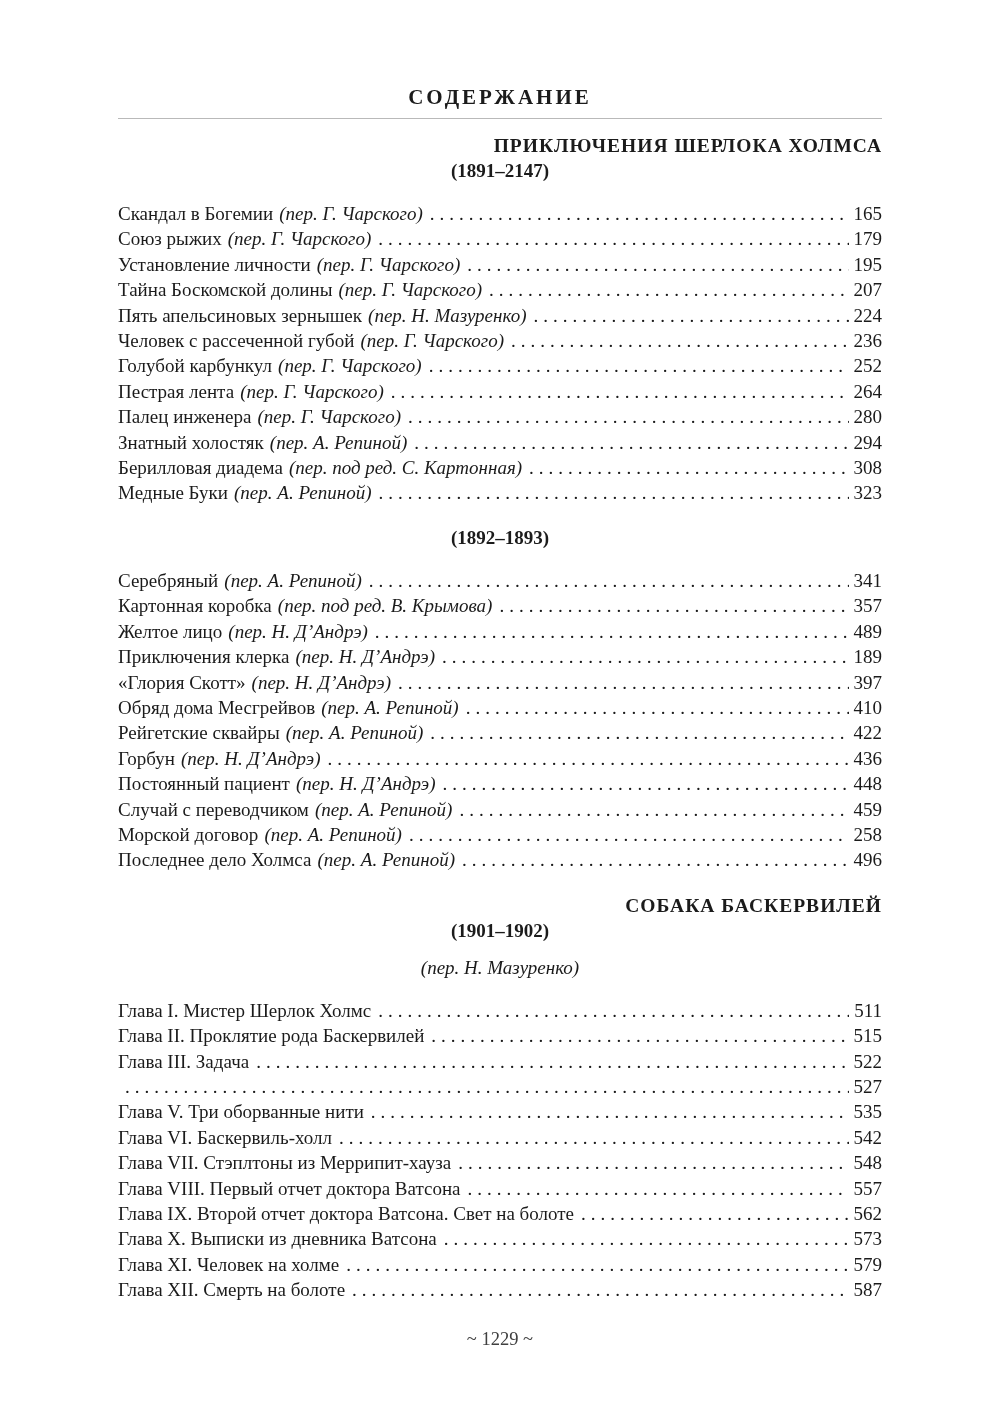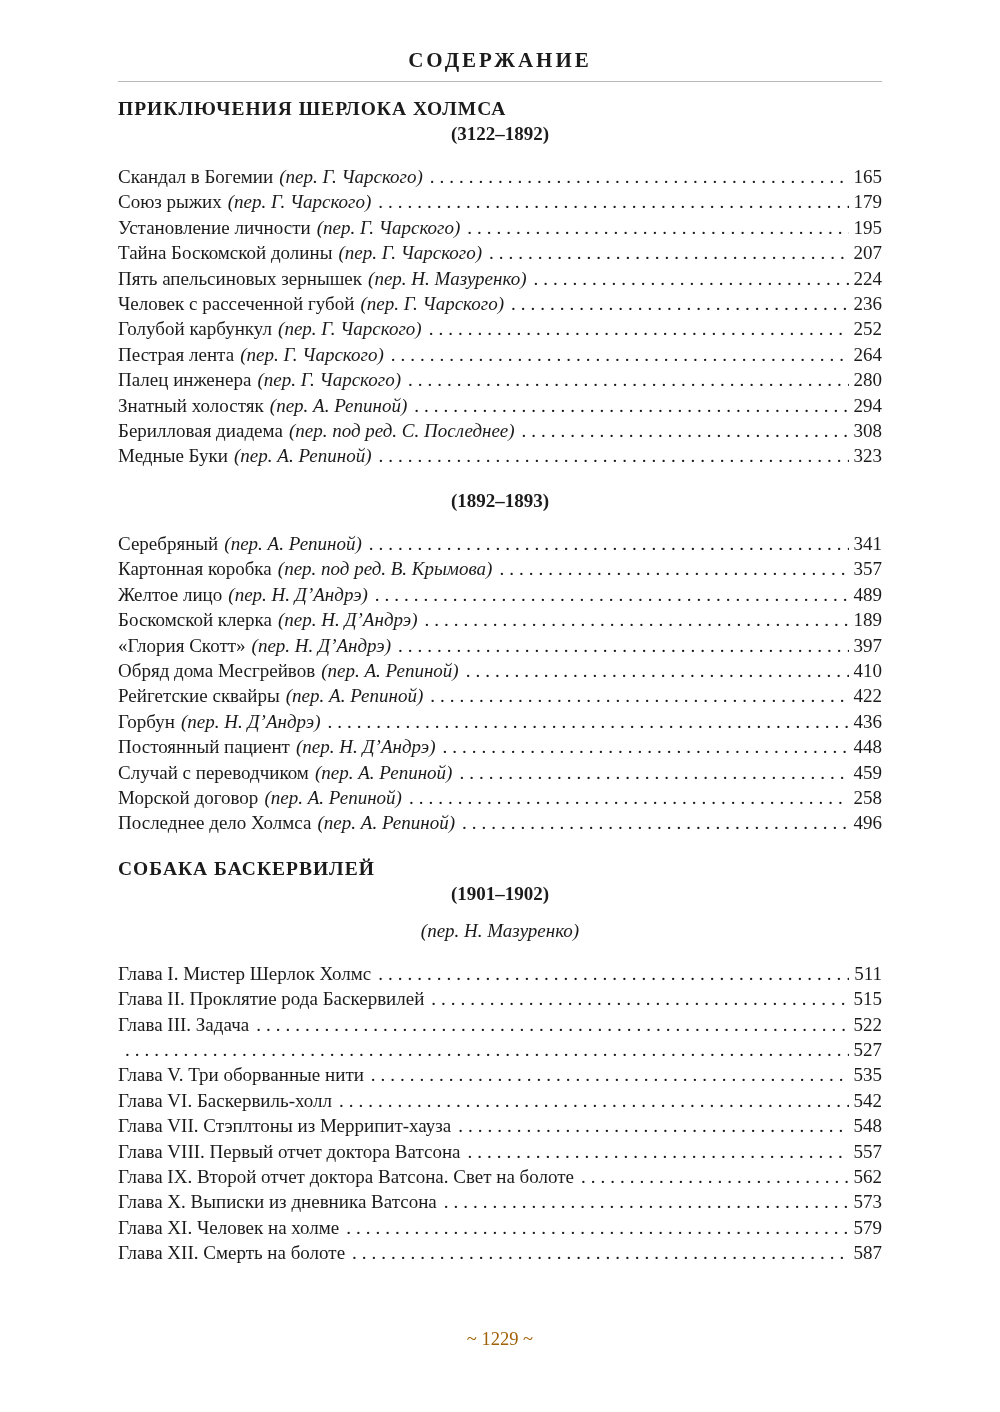--- a/index.html
+++ b/index.html
@@ -5,38 +5,38 @@
   * { box-sizing: border-box; }
   html, body { margin: 0; padding: 0; background: #ffffff; }
   .page {
     width: 1000px;
     height: 1412px;
     margin: 0 auto;
     position: relative;
     background: #ffffff;
     color: #1b1b1b;
     font-family: "Liberation Serif", serif;
-    padding: 47px 118px 0 118px;
+    padding: 84px 118px 0 118px;
   }
   .doc-title {
     text-align: center;
     font-weight: bold;
     font-size: 21px;
     line-height: 26px;
     letter-spacing: 3px;
   }
   .title-rule {
     border: none;
     border-top: 1px solid #b9b9b9;
     margin: 8px 0 0 0;
   }
   .section.first { margin-top: 14px; }
   .section { margin-top: 20px; }
   .section-heading {
-    text-align: left;
+    text-align: right;
     font-weight: bold;
     font-size: 19.5px;
     line-height: 25px;
     letter-spacing: 1px;
   }
   .section-years {
     text-align: center;
     font-weight: bold;
     font-size: 19px;
     line-height: 24px;
@@ -74,34 +74,34 @@
     letter-spacing: 5px;
   }
   .entry-page { white-space: nowrap; }
   .footer {
     position: absolute;
     left: 0;
     right: 0;
     bottom: 62px;
     text-align: center;
     font-size: 18.5px;
-    color: #a16207;
+    color: #404040;
   }
 </style>
 </head>
 <body>
 
 <div class="page">
 
   <div class="doc-title">СОДЕРЖАНИЕ</div>
   <hr class="title-rule">
 
   <div class="section first">
     <div class="section-heading">ПРИКЛЮЧЕНИЯ ШЕРЛОКА ХОЛМСА</div>
-    <div class="section-years">(3122–1892)</div>
+    <div class="section-years">(1891–2147)</div>
     <div class="toc">
       <div class="toc-row">
         <span class="entry-title">Скандал в Богемии</span>
         <span class="entry-translator">(пер. Г. Чарского)</span>
         <span class="leader"></span>
         <span class="entry-page">165</span>
       </div>
       <div class="toc-row">
         <span class="entry-title">Союз рыжих</span>
         <span class="entry-translator">(пер. Г. Чарского)</span>
@@ -151,21 +151,21 @@
         <span class="entry-page">280</span>
       </div>
       <div class="toc-row">
         <span class="entry-title">Знатный холостяк</span>
         <span class="entry-translator">(пер. А. Репиной)</span>
         <span class="leader"></span>
         <span class="entry-page">294</span>
       </div>
       <div class="toc-row">
         <span class="entry-title">Берилловая диадема</span>
-        <span class="entry-translator">(пер. под ред. С. Последнее)</span>
+        <span class="entry-translator">(пер. под ред. С. Картонная)</span>
         <span class="leader"></span>
         <span class="entry-page">308</span>
       </div>
       <div class="toc-row">
         <span class="entry-title">Медные Буки</span>
         <span class="entry-translator">(пер. А. Репиной)</span>
         <span class="leader"></span>
         <span class="entry-page">323</span>
       </div>
     </div>
@@ -186,21 +186,21 @@
         <span class="leader"></span>
         <span class="entry-page">357</span>
       </div>
       <div class="toc-row">
         <span class="entry-title">Желтое лицо</span>
         <span class="entry-translator">(пер. Н. Д’Андрэ)</span>
         <span class="leader"></span>
         <span class="entry-page">489</span>
       </div>
       <div class="toc-row">
-        <span class="entry-title">Боскомской клерка</span>
+        <span class="entry-title">Приключения клерка</span>
         <span class="entry-translator">(пер. Н. Д’Андрэ)</span>
         <span class="leader"></span>
         <span class="entry-page">189</span>
       </div>
       <div class="toc-row">
         <span class="entry-title">«Глория Скотт»</span>
         <span class="entry-translator">(пер. Н. Д’Андрэ)</span>
         <span class="leader"></span>
         <span class="entry-page">397</span>
       </div>

